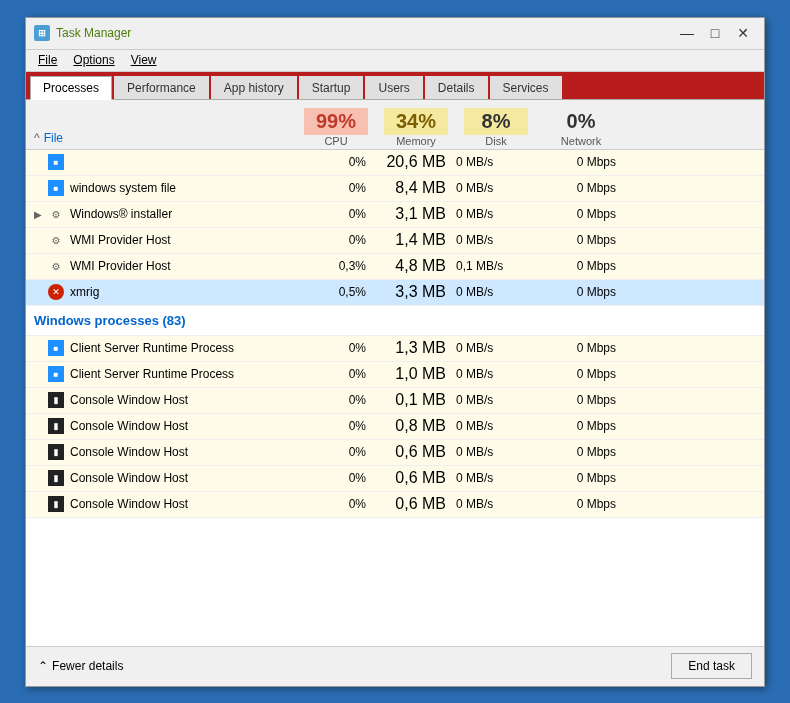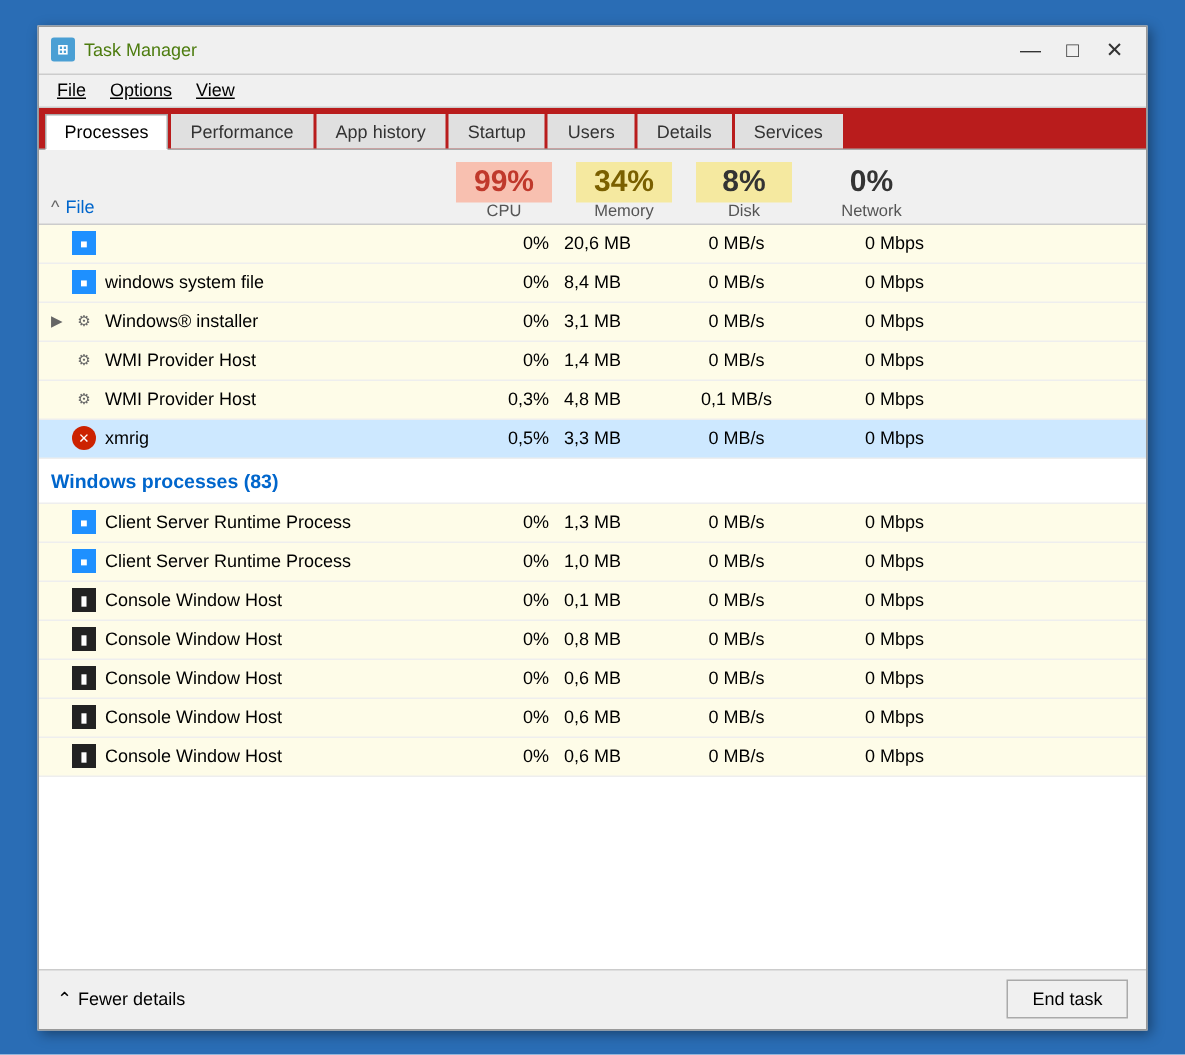--- a/index.html
+++ b/index.html
@@ -273,22 +273,22 @@
       overflow: hidden;
       text-overflow: ellipsis;
     }
     .proc-expand {
       width: 14px;
       color: #666;
       font-size: 10px;
       flex-shrink: 0;
     }
     .proc-cpu { width: 80px; text-align: right; padding-right: 10px; font-size: 12px; }
-    .proc-mem { width: 80px; text-align: left; padding-right: 10px; font-size: 12px; }
-    .proc-disk { width: 80px; text-align: center; padding-right: 10px; font-size: 12px; }
+    .proc-mem { width: 80px; text-align: right; padding-right: 10px; font-size: 16px; }
+    .proc-disk { width: 80px; text-align: left; padding-right: 10px; font-size: 12px; }
     .proc-net { width: 90px; text-align: right; padding-right: 10px; font-size: 12px; }
     .bg-yellow-light { background: #fefce8; }
     .section-group-label {
       font-size: 13px;
       font-weight: 600;
       color: #0066cc;
       padding: 4px 8px;
     }
     .footer {
       height: 40px;

